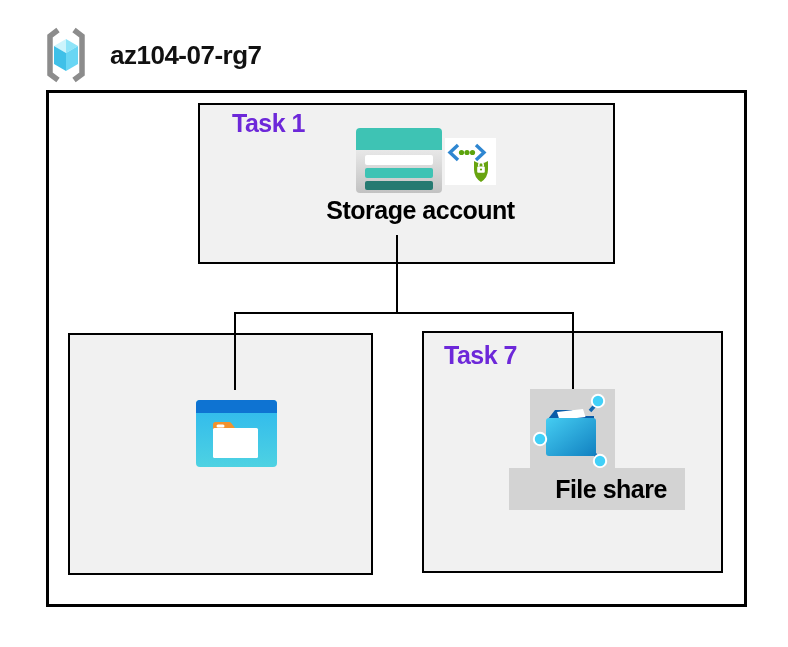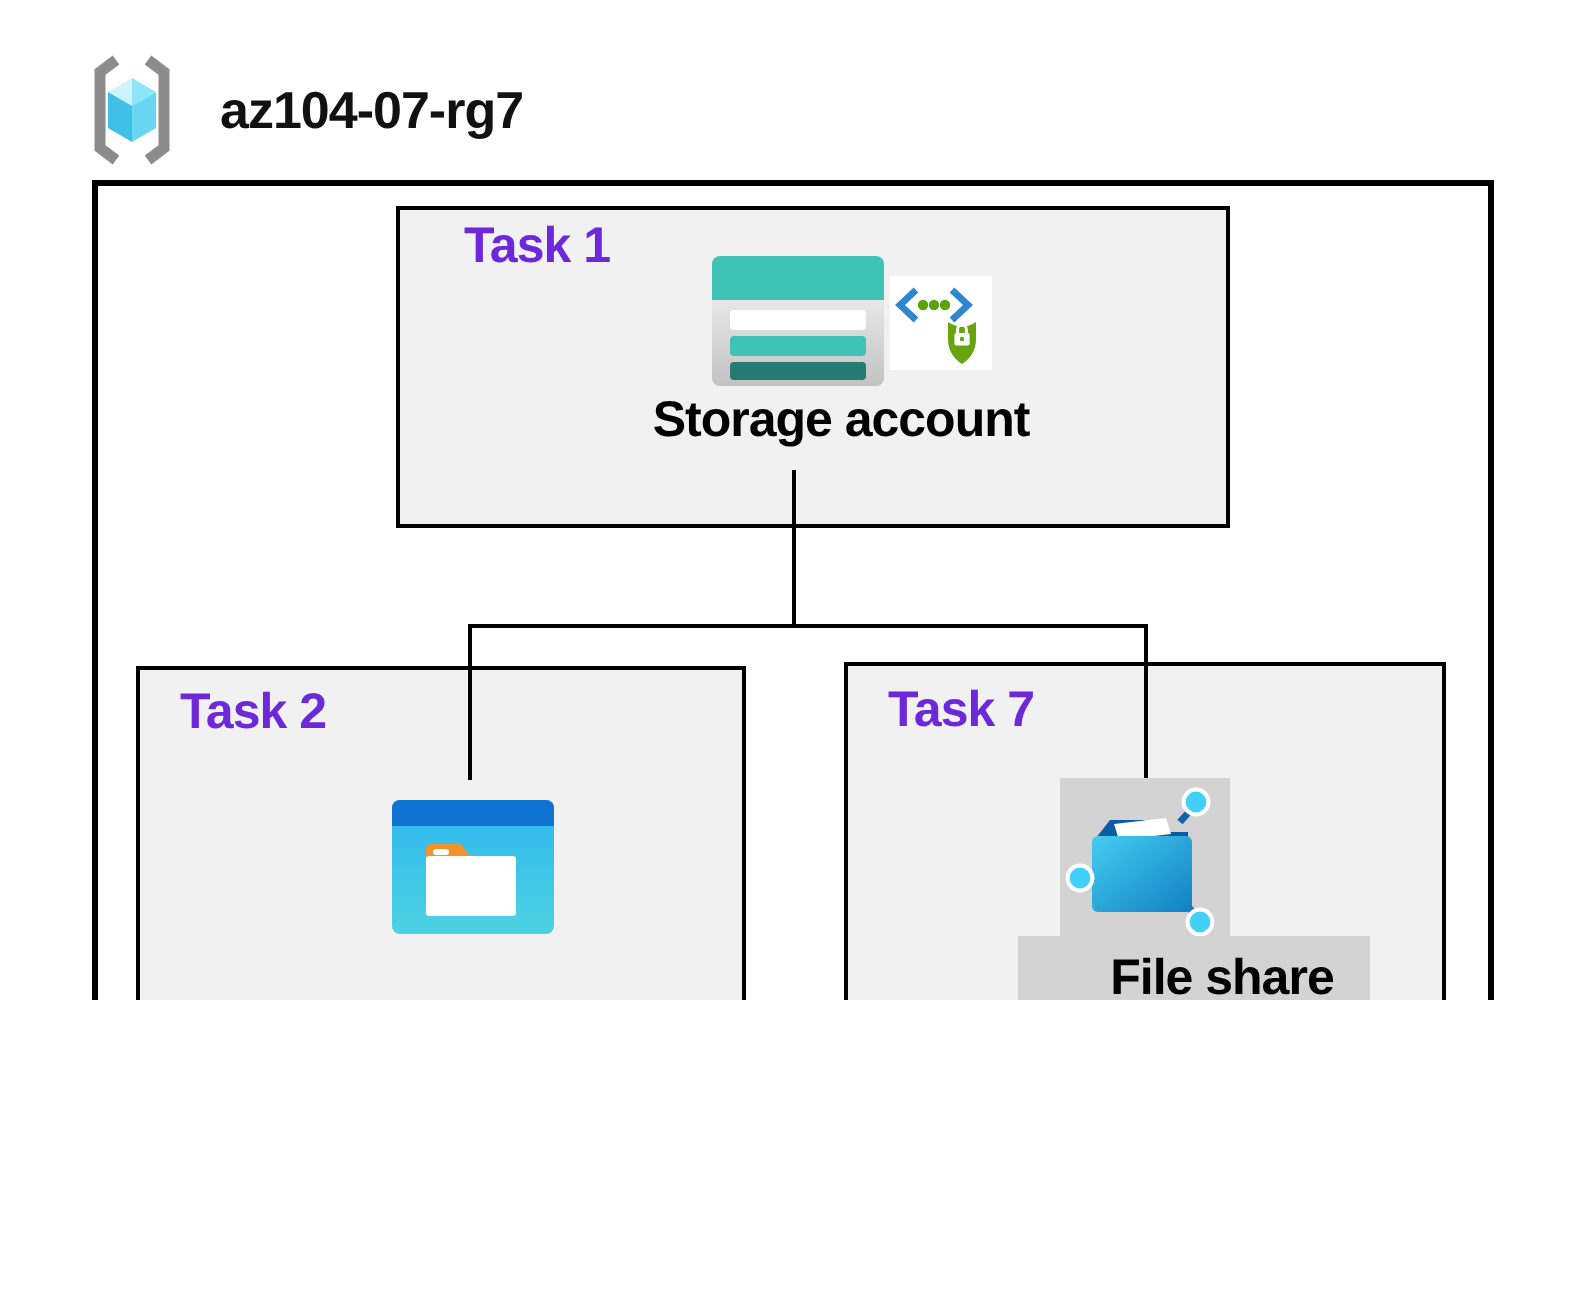--- a/index.html
+++ b/index.html
@@ -1,17 +1,17 @@
 <!DOCTYPE html>
 <html><head>
 <meta charset="utf-8">
 <style>
   html,body{margin:0;padding:0;background:#ffffff;}
   body{font-family:"Liberation Sans", sans-serif;}
-  .canvas{position:relative;width:788px;height:500px;background:#ffffff;overflow:hidden;}
+  .canvas{position:relative;width:788px;height:647px;background:#ffffff;overflow:hidden;}
 
   
   .rg-header{position:absolute;left:40px;top:26px;height:58px;display:flex;align-items:center;}
   .rg-icon{width:52px;height:58px;display:block;}
   .rg-title{margin-left:18px;font-size:26px;font-weight:bold;color:#111;letter-spacing:-0.5px;}
 
   
   .outer-box{position:absolute;left:46px;top:90px;width:701px;height:517px;
              border:3px solid #000;box-sizing:border-box;background:#fff;}
 
@@ -90,21 +90,20 @@
       <circle cx="27.5" cy="14.5" r="2.6" fill="#5ba30c"></circle>
       <path d="M29,23 q7,4.5 14,0 v8.5 q0,8 -7,12.5 q-7,-4.5 -7,-12.5 z" fill="#68a410"></path>
       <path d="M33.8,28.5 v-1.8 a2.2,2.2 0 0 1 4.4,0 v1.8" stroke="#ffffff" stroke-width="1.5" fill="none"></path>
       <rect x="32.2" y="28.5" width="7.6" height="6.2" rx="1" fill="#ffffff"></rect>
       <circle cx="36" cy="31.5" r="1.1" fill="#68a410"></circle>
     </svg>
     <div class="item-label t1-item">Storage account</div>
   </div>
 
   <div class="task-box task2">
-    <div class="task-label t2-label">Task 2</div>
     <svg class="blob-icon" width="81" height="67" viewBox="0 0 81 67">
       <defs>
         <linearGradient id="bg1" x1="0" y1="0" x2="0" y2="1">
           <stop offset="0" stop-color="#2db7ee"></stop>
             <stop offset="1" stop-color="#4ed2e2"></stop>
         </linearGradient>
       </defs>
       <rect width="81" height="67" rx="4" fill="url(#bg1)"></rect>
       <path d="M0,13 V4 a4,4 0 0 1 4,-4 H77 a4,4 0 0 1 4,4 V13 Z" fill="#0e73d2"></path>
       <path d="M17,30 v-5.5 a2.5,2.5 0 0 1 2.5,-2.5 H33 a3,3 0 0 1 2.4,1.2 L39,28 v2 z" fill="#f2922e"></path>

